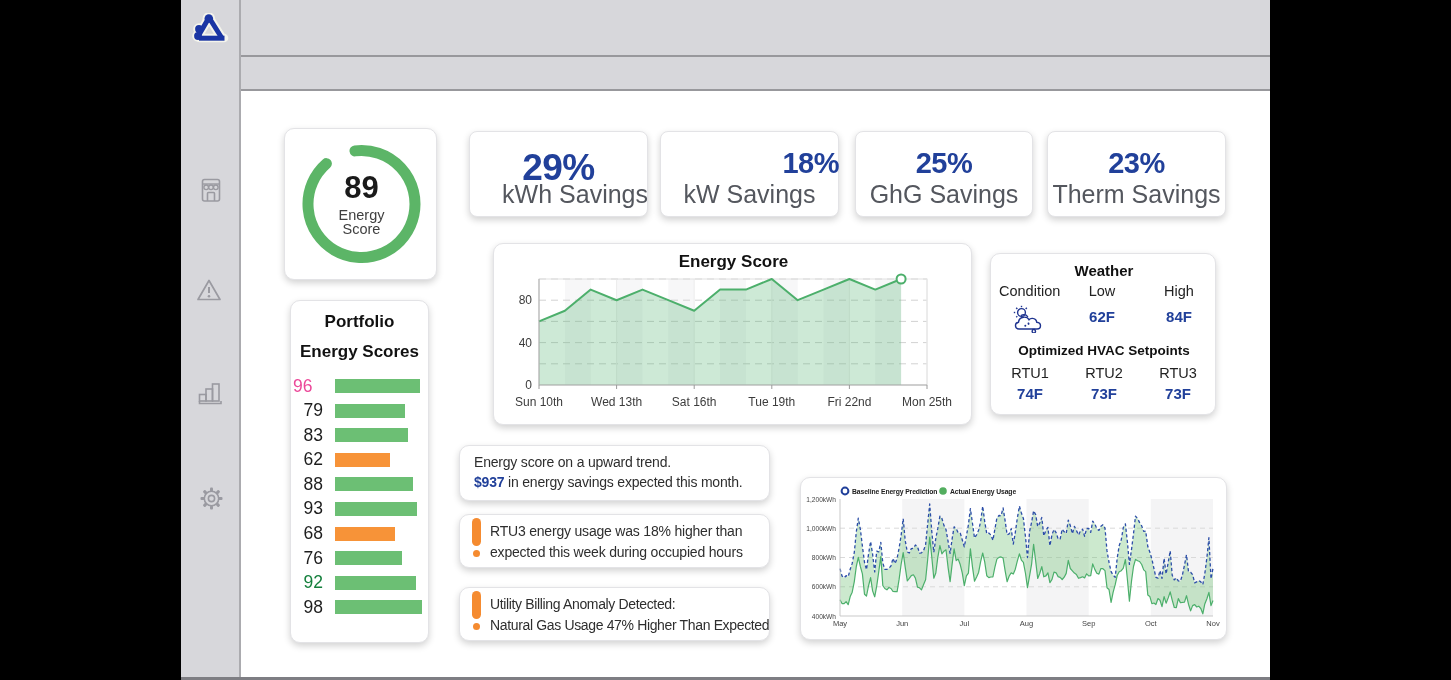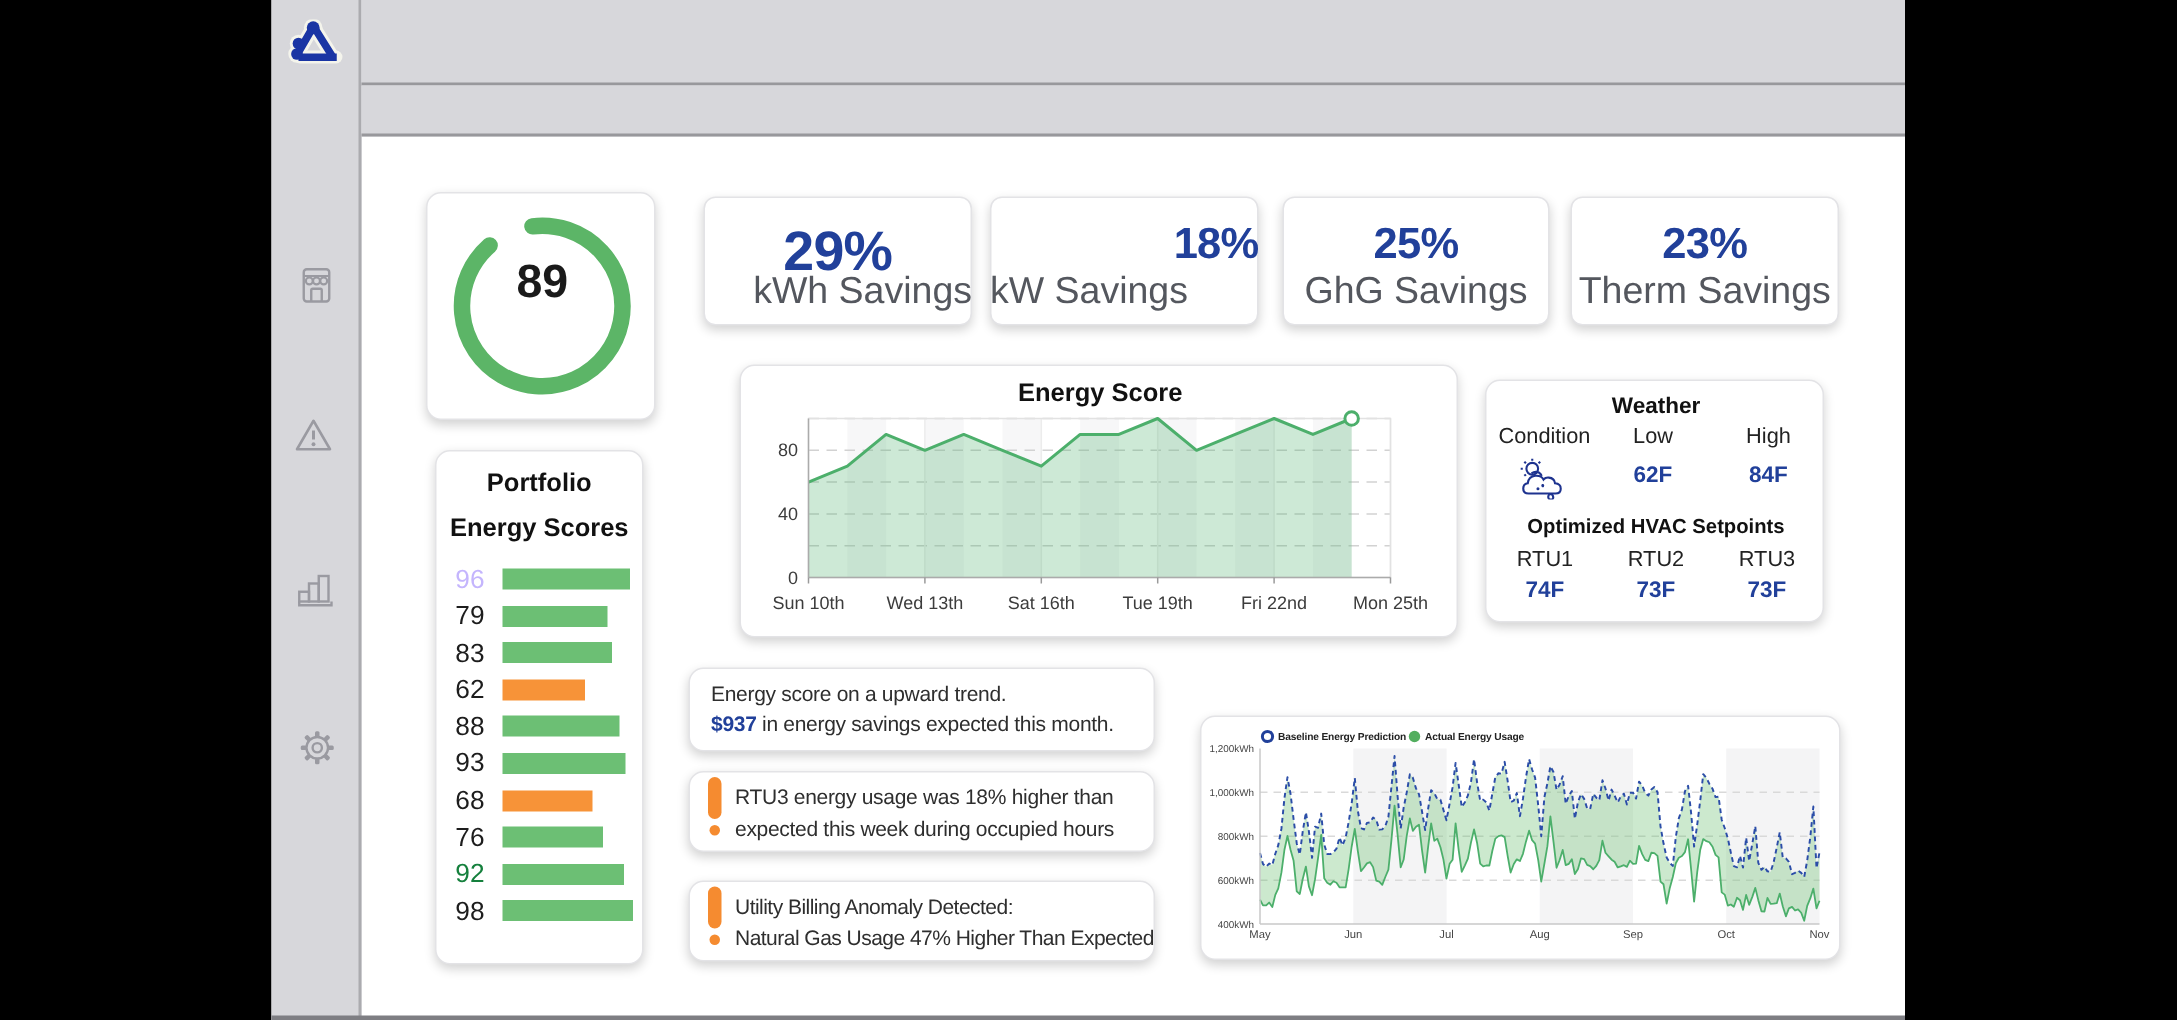--- a/index.html
+++ b/index.html
@@ -69,30 +69,31 @@
 <rect x="0.5" y="10" width="4" height="3" rx="1" transform="rotate(45 11.5 11.5)"></rect>
 <rect x="18.5" y="10" width="4" height="3" rx="1" transform="rotate(45 11.5 11.5)"></rect>
 </g>
 </svg>
 
 <div class="card" style="left:284px;top:128px;width:153px;height:152px">
 <svg width="153" height="150" viewBox="0 0 153 150" style="position:absolute;left:0;top:0">
 <path d="M69.98,21.90 A53.5,53.5 0 1 1 41.40,34.62" fill="none" stroke="#5cb567" stroke-width="11" stroke-linecap="round"></path>
 </svg>
 <div style="position:absolute;left:0;top:41px;width:153px;text-align:center;font-size:31px;font-weight:bold;color:#1a1a1a">89</div>
+<div style="position:absolute;left:0;top:79px;width:153px;text-align:center;font-size:14.5px;line-height:14px;color:#3f3f3f">Energy<br>Score</div>
 </div>
 
 <div class="card" style="left:469px;top:131px;width:179px;height:86px;border-radius:8px"></div>
 <div class="card" style="left:660px;top:131px;width:179px;height:86px;border-radius:8px"></div>
 <div class="card" style="left:855px;top:131px;width:178px;height:86px;border-radius:8px"></div>
 <div class="card" style="left:1047px;top:131px;width:179px;height:86px;border-radius:8px"></div>
 <div style="position:absolute;left:469px;top:147px;width:179px;text-align:center;font-size:37px;font-weight:bold;letter-spacing:-0.5px" class="blue">29%</div>
 <div style="position:absolute;left:469px;top:180px;width:179px;text-align:right;font-size:25px;color:#54575e">kWh Savings</div>
 <div style="position:absolute;left:660px;top:147px;width:179px;text-align:right;font-size:29px;font-weight:bold;letter-spacing:-0.5px" class="blue">18%</div>
-<div style="position:absolute;left:660px;top:180px;width:179px;font-size:25px;color:#54575e">kW Savings</div>
+<div style="position:absolute;left:660px;top:180px;width:179px;text-align:center;font-size:25px;color:#54575e">kW Savings</div>
 <div style="position:absolute;left:855px;top:147px;width:178px;text-align:center;font-size:29px;font-weight:bold;letter-spacing:-0.5px" class="blue">25%</div>
 <div style="position:absolute;left:855px;top:180px;width:178px;text-align:center;font-size:25px;color:#54575e">GhG Savings</div>
 <div style="position:absolute;left:1047px;top:147px;width:179px;text-align:center;font-size:29px;font-weight:bold;letter-spacing:-0.5px" class="blue">23%</div>
 <div style="position:absolute;left:1047px;top:180px;width:179px;text-align:center;font-size:25px;color:#54575e">Therm Savings</div>
 
 <div class="card" style="left:493px;top:243px;width:479px;height:182px">
 <div style="position:absolute;left:0;top:8px;width:479px;text-align:center;font-size:17px;font-weight:bold;color:#111">Energy Score</div>
 <svg width="479" height="182" viewBox="0 0 479 182" style="position:absolute;left:0;top:0">
 <rect x="70.9" y="35.0" width="25.87" height="106.0" fill="#f7f7f8"></rect>
       <rect x="122.6" y="35.0" width="25.87" height="106.0" fill="#f7f7f8"></rect>
@@ -162,21 +163,21 @@
 <div style="position:absolute;left:86px;top:111px;width:54px;text-align:center;font-size:14.5px;color:#222">RTU2</div>
 <div style="position:absolute;left:160px;top:111px;width:54px;text-align:center;font-size:14.5px;color:#222">RTU3</div>
 <div class="blue" style="position:absolute;left:12px;top:131px;width:54px;text-align:center;font-size:15px;font-weight:bold">74F</div>
 <div class="blue" style="position:absolute;left:86px;top:131px;width:54px;text-align:center;font-size:15px;font-weight:bold">73F</div>
 <div class="blue" style="position:absolute;left:160px;top:131px;width:54px;text-align:center;font-size:15px;font-weight:bold">73F</div>
 </div>
 
 <div class="card" style="left:290px;top:300px;width:139px;height:343px"></div>
 <div style="position:absolute;left:290px;top:312px;width:139px;text-align:center;font-size:17px;font-weight:bold;color:#111">Portfolio</div>
 <div style="position:absolute;left:290px;top:342px;width:139px;text-align:center;font-size:17px;font-weight:bold;color:#111">Energy Scores</div>
-<div style="position:absolute;left:293px;top:374px;width:30px;text-align:right;font-size:17.5px;color:#c4b5fd;line-height:24px">96</div>
+<div style="position:absolute;left:293px;top:374px;width:30px;text-align:left;font-size:17.5px;color:#ec4899;line-height:24px">96</div>
 <div style="position:absolute;left:335px;top:379px;width:85px;height:14px;background:#6cbf74"></div>
 <div style="position:absolute;left:293px;top:398px;width:30px;text-align:right;font-size:17.5px;color:#1d1d1d;line-height:24px">79</div>
 <div style="position:absolute;left:335px;top:404px;width:70px;height:14px;background:#6cbf74"></div>
 <div style="position:absolute;left:293px;top:423px;width:30px;text-align:right;font-size:17.5px;color:#1d1d1d;line-height:24px">83</div>
 <div style="position:absolute;left:335px;top:428px;width:73px;height:14px;background:#6cbf74"></div>
 <div style="position:absolute;left:293px;top:447px;width:30px;text-align:right;font-size:17.5px;color:#1d1d1d;line-height:24px">62</div>
 <div style="position:absolute;left:335px;top:453px;width:55px;height:14px;background:#f79338"></div>
 <div style="position:absolute;left:293px;top:472px;width:30px;text-align:right;font-size:17.5px;color:#1d1d1d;line-height:24px">88</div>
 <div style="position:absolute;left:335px;top:477px;width:78px;height:14px;background:#6cbf74"></div>
 <div style="position:absolute;left:293px;top:496px;width:30px;text-align:right;font-size:17.5px;color:#1d1d1d;line-height:24px">93</div>

